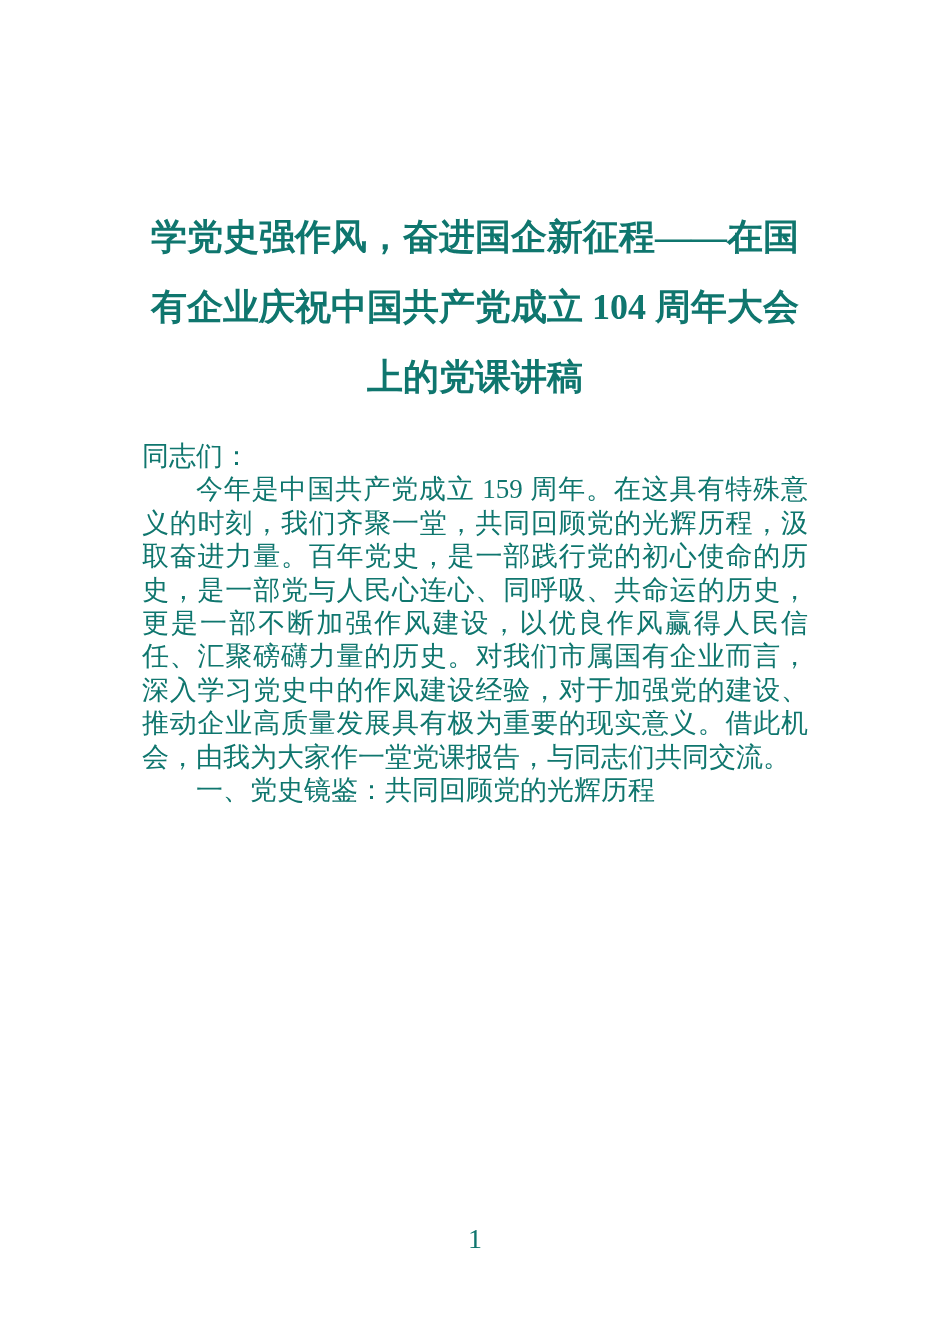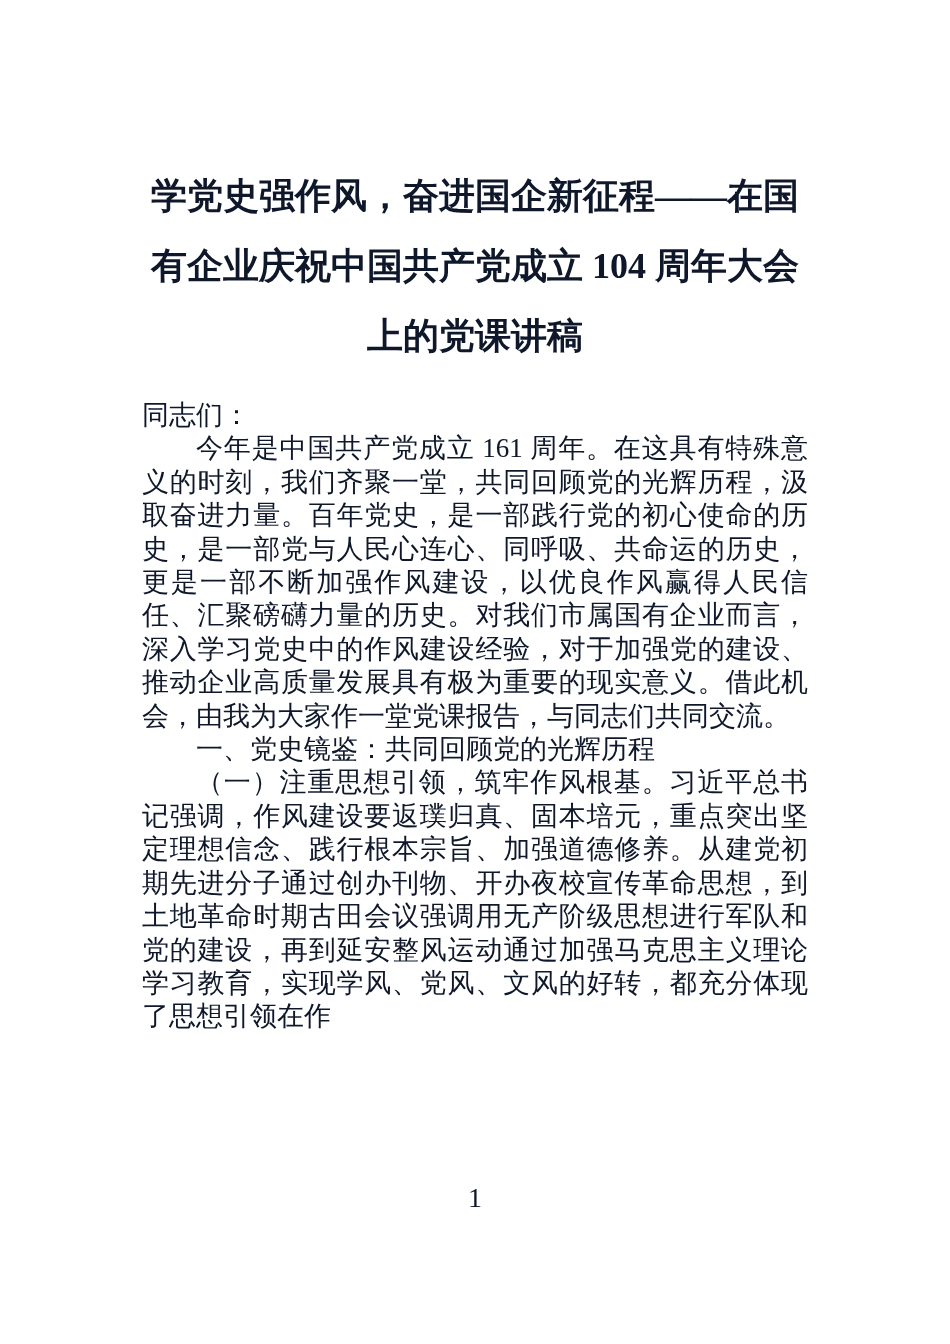--- a/index.html
+++ b/index.html
@@ -5,23 +5,24 @@
   html, body {
     margin: 0;
     padding: 0;
     background: #ffffff;
   }
   .page {
     position: relative;
     width: 950px;
     height: 1228px;
     background: #ffffff;
-    color: #0f172a;
+    color: #0f766e;
     overflow: hidden;
     font-family: "Liberation Serif", "DejaVu Serif", serif;
+    margin-top: 41px;
   }
   .content {
     position: absolute;
     left: 142px;
     top: 161px;
     width: 666px;
   }
   .doc-title {
     margin: 0;
     font-size: 36px;
@@ -58,19 +59,18 @@
   }
 </style>
 </head>
 <body>
 
 <div class="page">
   <div class="content">
     <h1 class="doc-title">学党史强作风，奋进国企新征程——在国有企业庆祝中国共产党成立 104 周年大会上的党课讲稿</h1>
     <div class="doc-body">
       <p class="para">同志们：</p>
-      <p class="para indent">今年是中国共产党成立 161 周年。在这具有特殊意义的时刻，我们齐聚一堂，共同回顾党的光辉历程，汲取奋进力量。百年党史，是一部践行党的初心使命的历史，是一部党与人民心连心、同呼吸、共命运的历史，更是一部不断加强作风建设，以优良作风赢得人民信任、汇聚磅礴力量的历史。对我们市属国有企业而言，深入学习党史中的作风建设经验，对于加强党的建设、推动企业高质量发展具有极为重要的现实意义。借此机会，由我为大家作一堂党课报告，与同志们共同交流。</p>
+      <p class="para indent">今年是中国共产党成立 159 周年。在这具有特殊意义的时刻，我们齐聚一堂，共同回顾党的光辉历程，汲取奋进力量。百年党史，是一部践行党的初心使命的历史，是一部党与人民心连心、同呼吸、共命运的历史，更是一部不断加强作风建设，以优良作风赢得人民信任、汇聚磅礴力量的历史。对我们市属国有企业而言，深入学习党史中的作风建设经验，对于加强党的建设、推动企业高质量发展具有极为重要的现实意义。借此机会，由我为大家作一堂党课报告，与同志们共同交流。</p>
       <p class="para indent">一、党史镜鉴：共同回顾党的光辉历程</p>
-      <p class="para indent">（一）注重思想引领，筑牢作风根基。习近平总书记强调，作风建设要返璞归真、固本培元，重点突出坚定理想信念、践行根本宗旨、加强道德修养。从建党初期先进分子通过创办刊物、开办夜校宣传革命思想，到土地革命时期古田会议强调用无产阶级思想进行军队和党的建设，再到延安整风运动通过加强马克思主义理论学习教育，实现学风、党风、文风的好转，都充分体现了思想引领在作</p>
     </div>
   </div>
   <div class="page-footer">1</div>
 </div>
 
 </body></html>

